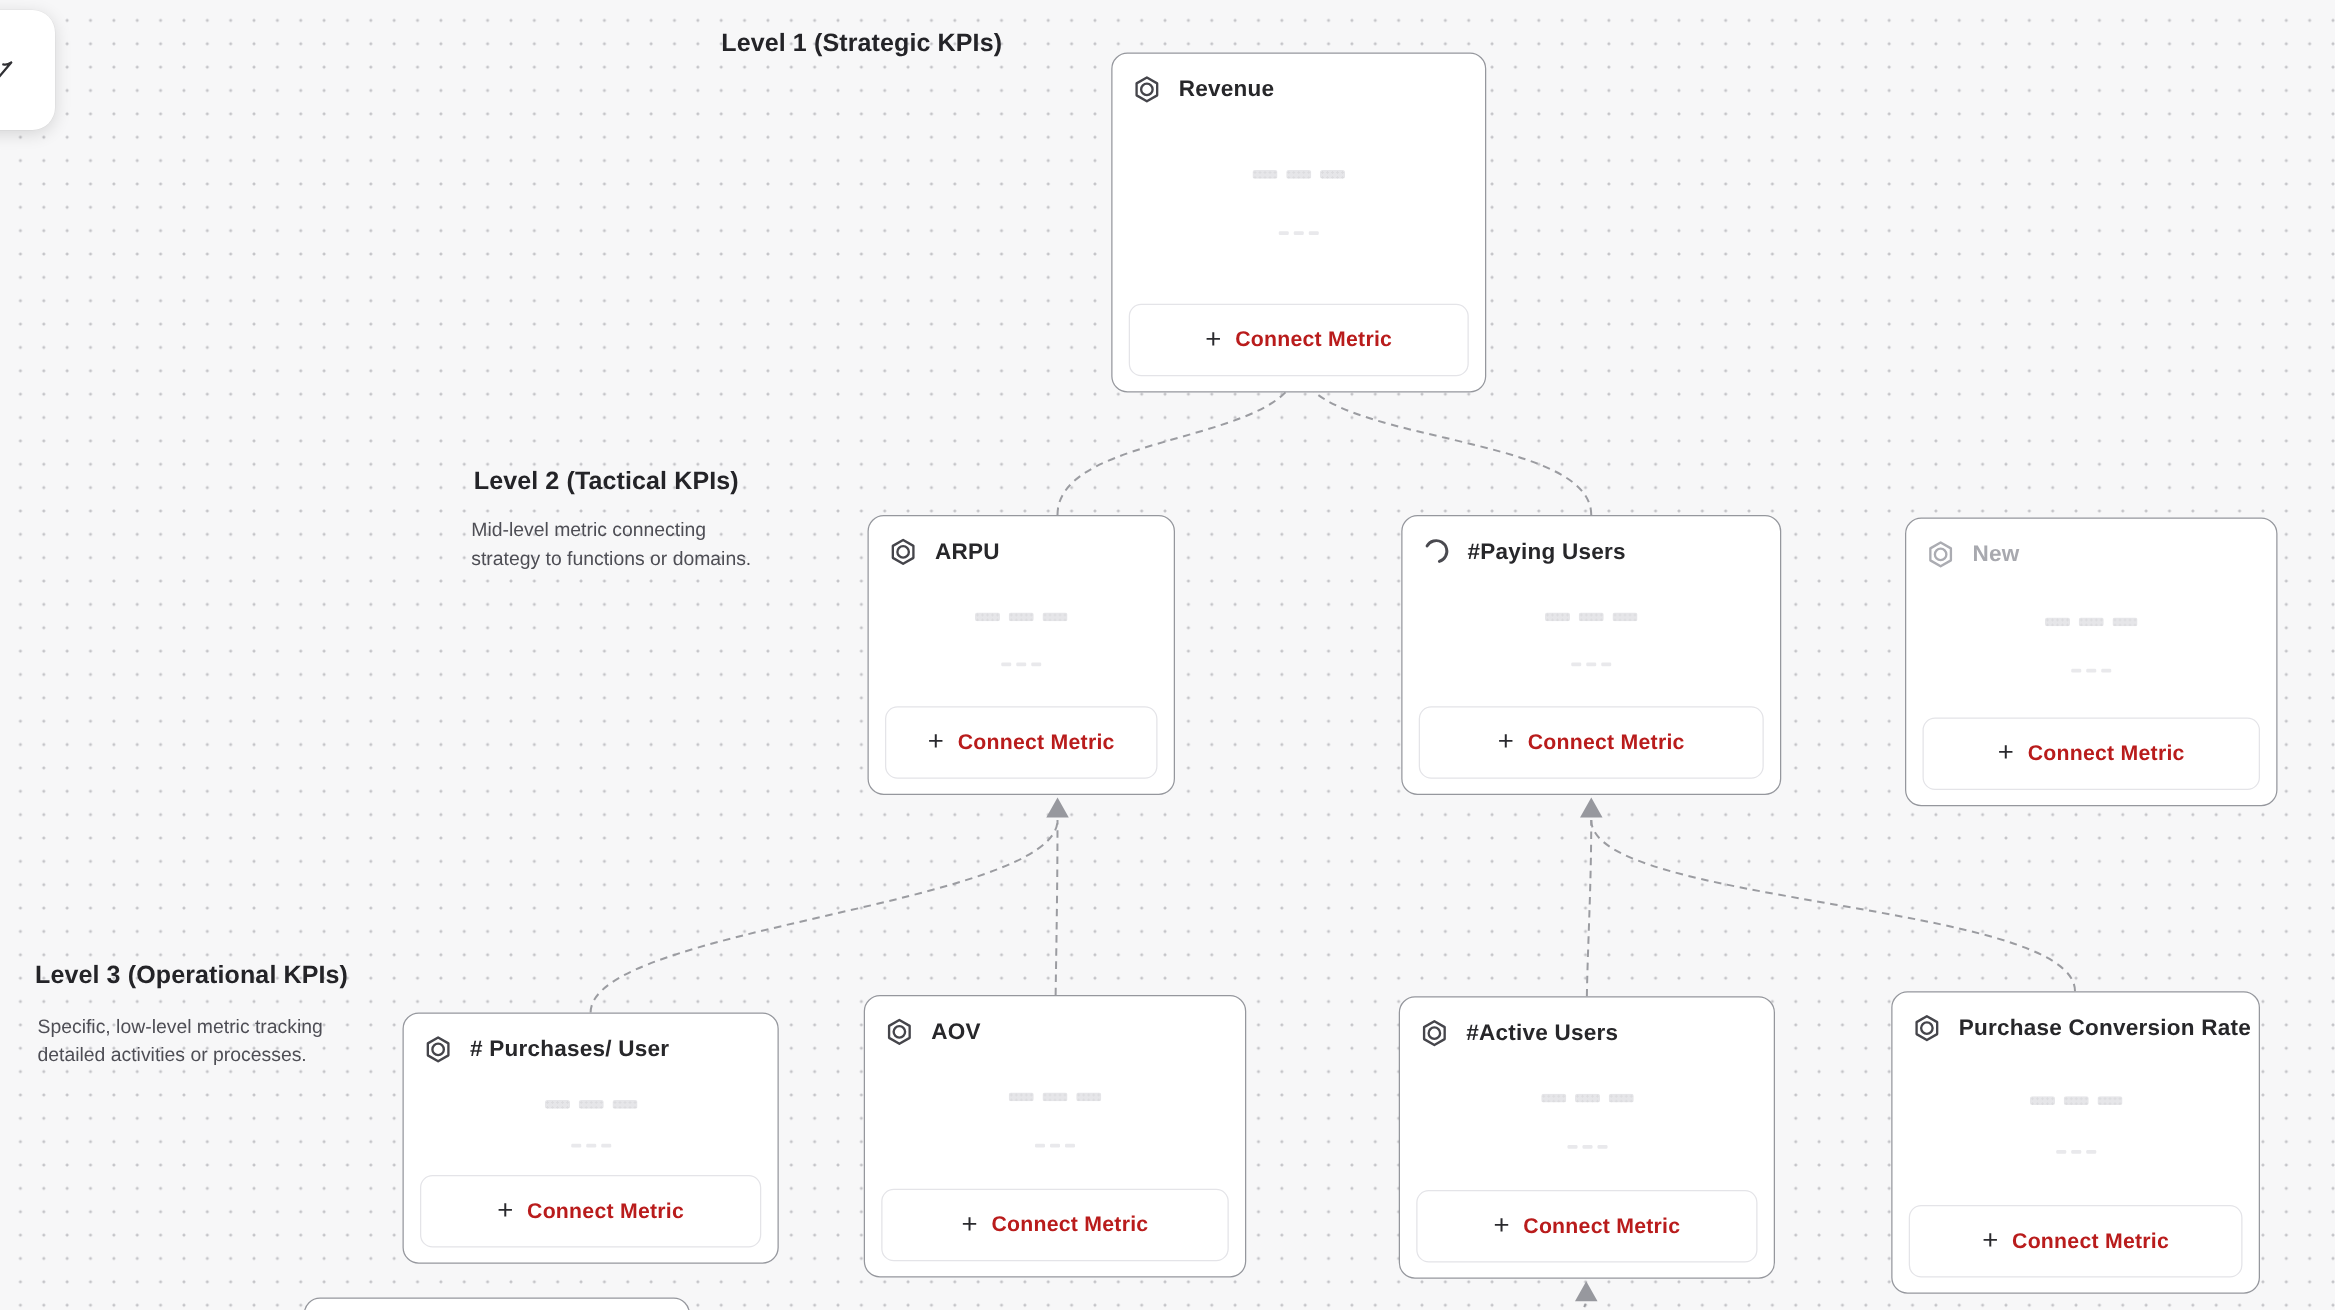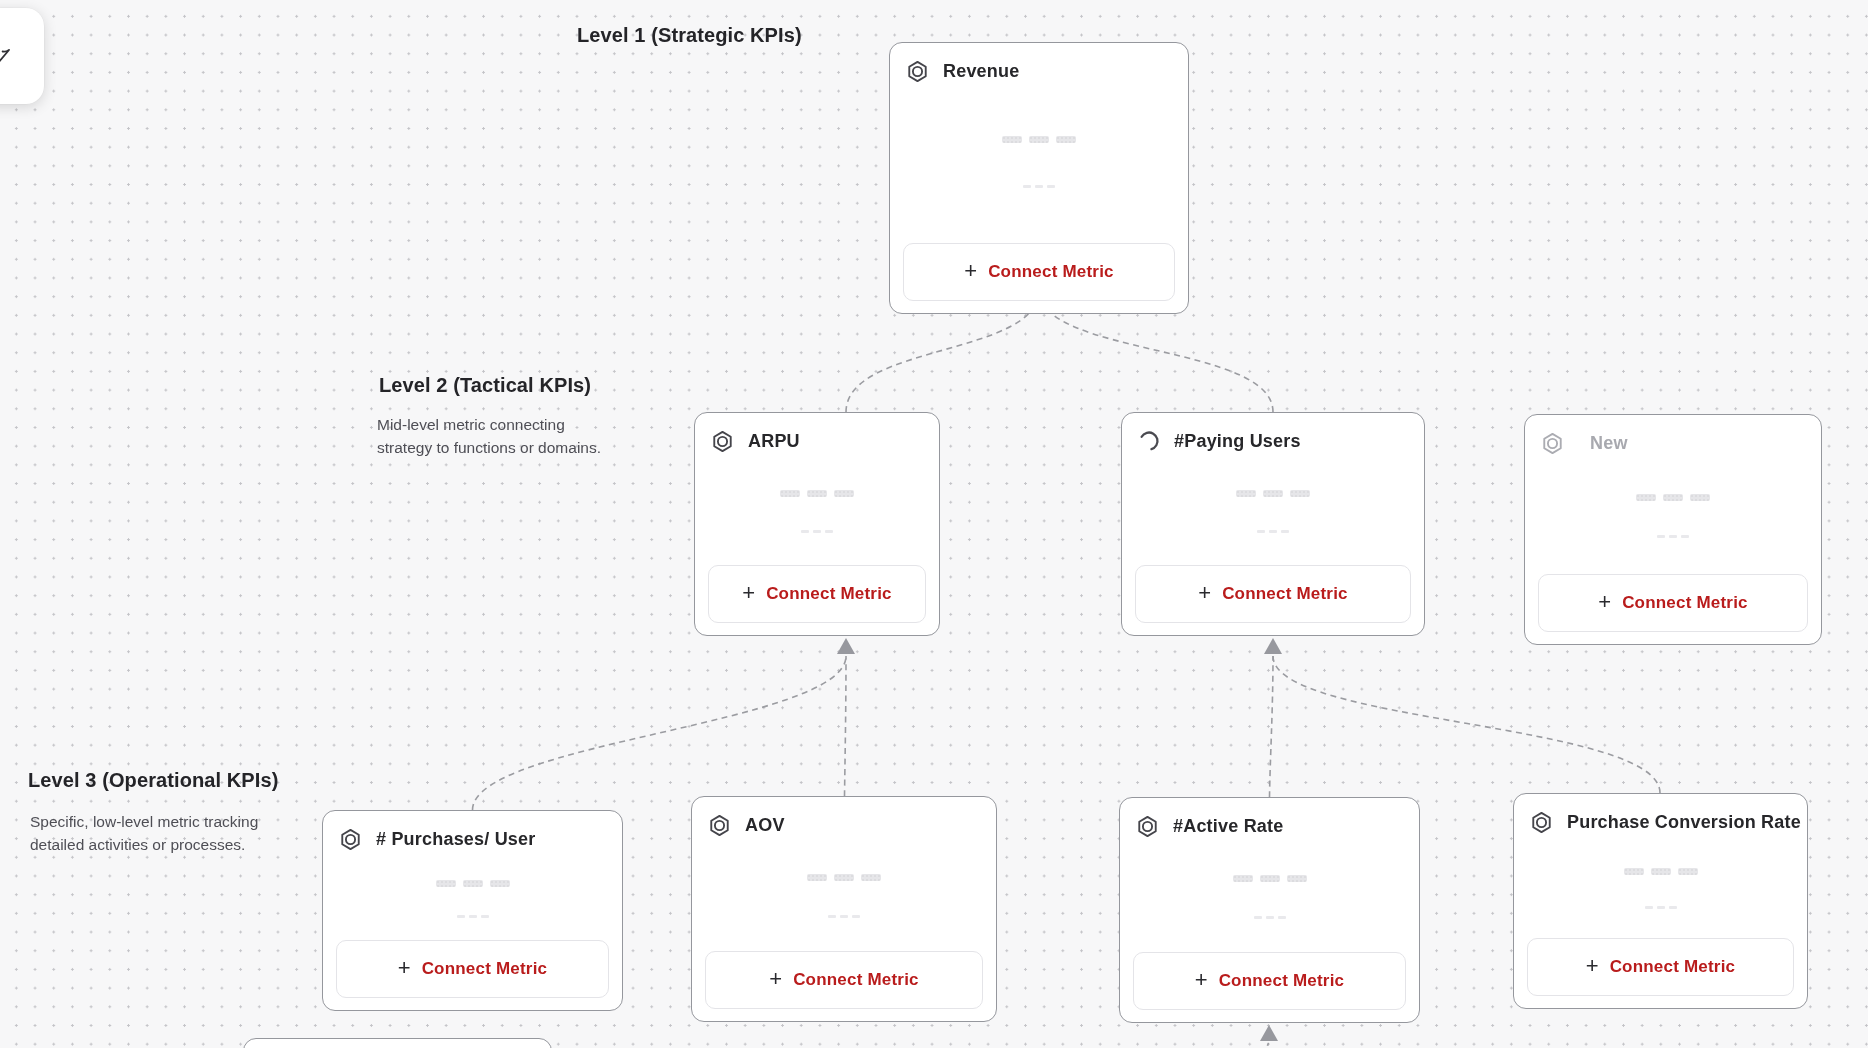--- a/index.html
+++ b/index.html
@@ -36,21 +36,21 @@
   }
   .card-header{
     display:flex;align-items:center;gap:13px;
     padding:16px 16px 0 15px;
   }
   .metric-icon{flex:0 0 auto;display:block;}
   .card-title{
     font-size:18px;font-weight:700;color:#27272a;
     letter-spacing:.2px;white-space:nowrap;
   }
-  .card.muted .card-title{color:#a8a9af;margin-left:12px;}
+  .card.muted .card-title{color:#a8a9af;}
   .skeleton-row1{
     position:absolute;top:34.5%;left:50%;transform:translateX(-50%);
     display:flex;gap:7px;
   }
   .skeleton-row1 .bar{
     width:20px;height:7px;border-radius:2px;background:#e6e6e9;
     background-image:radial-gradient(circle,#dcdcdf 0,#dcdcdf .8px,transparent 1px);
     background-size:4px 4px;
   }
   .skeleton-row2{
@@ -258,39 +258,39 @@
       <span class="connect-label">Connect Metric</span>
     </div>
   </div>
 
   <div class="card" style="left:1119px;top:797px;width:301px;height:226px;">
     <div class="card-header">
       <svg class="metric-icon" width="25" height="25" viewBox="0 0 24 24">
         <path d="M12 2.8 L19.9 7.4 L19.9 16.6 L12 21.2 L4.1 16.6 L4.1 7.4 Z" fill="none" stroke="#45454b" stroke-width="1.8" stroke-linejoin="round"></path>
         <circle cx="12" cy="12" r="4.4" fill="none" stroke="#45454b" stroke-width="1.8"></circle>
       </svg>
-      <span class="card-title">#Active Rate</span>
-    </div>
-    <div class="skeleton-row1">
-        <div class="bar"></div>
-        <div class="bar"></div>
-        <div class="bar"></div>
-      </div>
-    <div class="skeleton-row2">
-        <div class="dash"></div>
-        <div class="dash"></div>
-        <div class="dash"></div>
-      </div>
-    <div class="connect-btn">
-      <span class="connect-plus">+</span>
-      <span class="connect-label">Connect Metric</span>
-    </div>
-  </div>
-
-  <div class="card" style="left:1513px;top:793px;width:295px;height:216px;">
+      <span class="card-title">#Active Users</span>
+    </div>
+    <div class="skeleton-row1">
+        <div class="bar"></div>
+        <div class="bar"></div>
+        <div class="bar"></div>
+      </div>
+    <div class="skeleton-row2">
+        <div class="dash"></div>
+        <div class="dash"></div>
+        <div class="dash"></div>
+      </div>
+    <div class="connect-btn">
+      <span class="connect-plus">+</span>
+      <span class="connect-label">Connect Metric</span>
+    </div>
+  </div>
+
+  <div class="card" style="left:1513px;top:793px;width:295px;height:242px;">
     <div class="card-header">
       <svg class="metric-icon" width="25" height="25" viewBox="0 0 24 24">
         <path d="M12 2.8 L19.9 7.4 L19.9 16.6 L12 21.2 L4.1 16.6 L4.1 7.4 Z" fill="none" stroke="#45454b" stroke-width="1.8" stroke-linejoin="round"></path>
         <circle cx="12" cy="12" r="4.4" fill="none" stroke="#45454b" stroke-width="1.8"></circle>
       </svg>
       <span class="card-title">Purchase Conversion Rate</span>
     </div>
     <div class="skeleton-row1">
         <div class="bar"></div>
         <div class="bar"></div>

